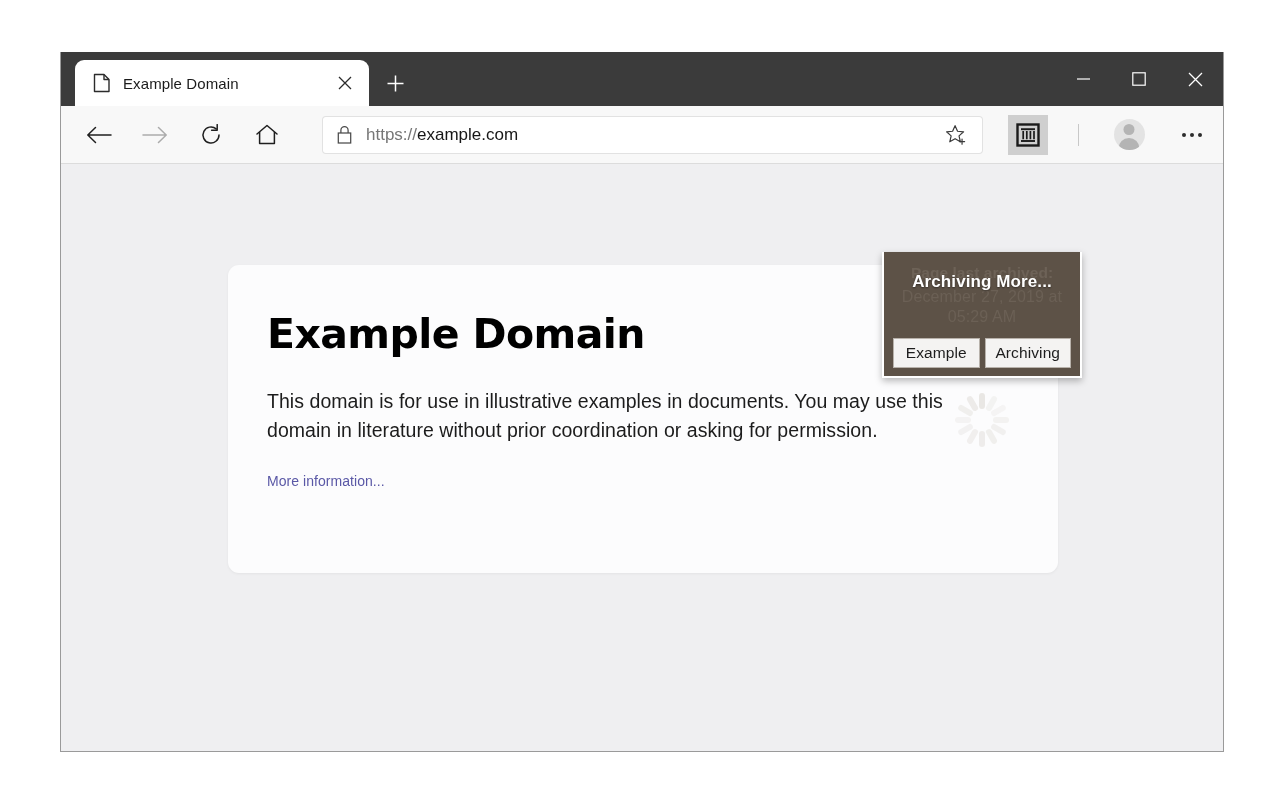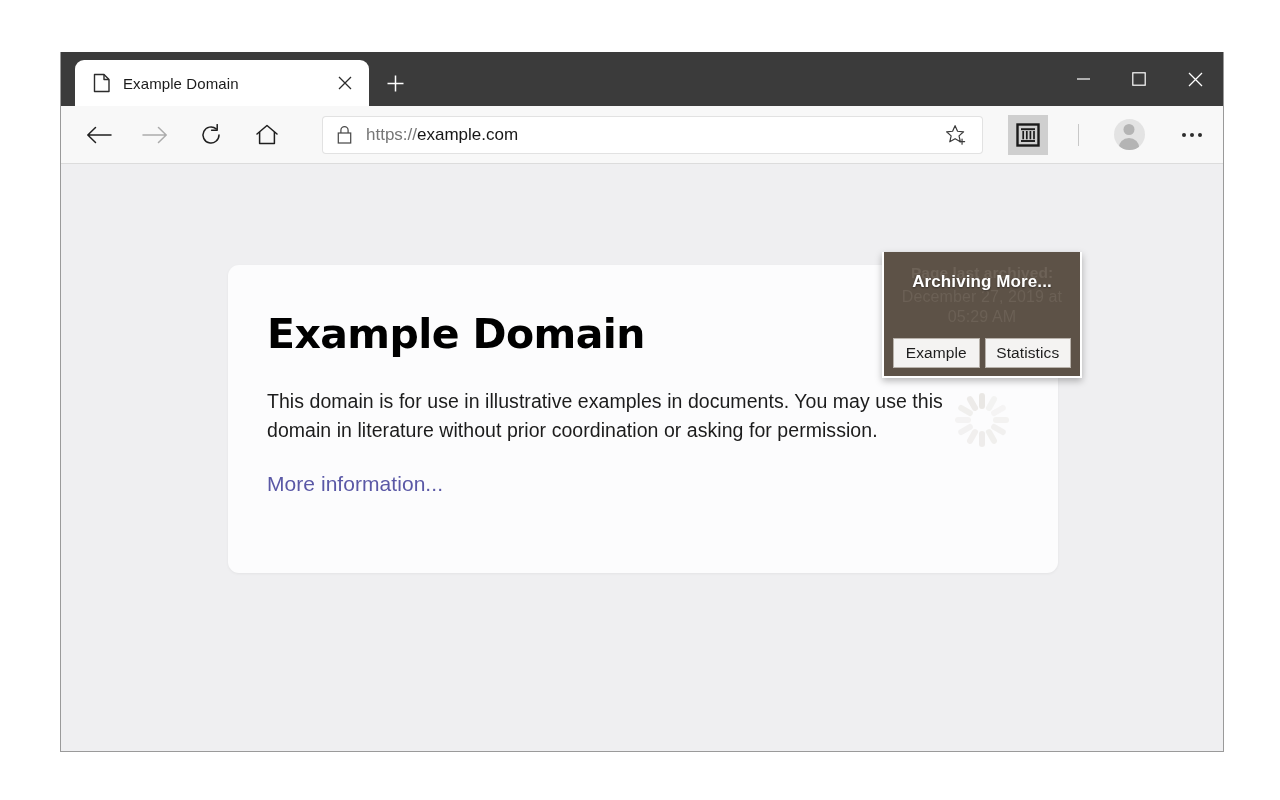--- a/index.html
+++ b/index.html
@@ -240,21 +240,21 @@
   .page-p {
     font-size: 19.5px;
     color: #1c1c1c;
     line-height: 1.48;
     max-width: 700px;
     margin-bottom: 27px;
     letter-spacing: .05px;
   }
 
   .page-link {
-    font-size: 21px;
+    font-size: 14px;
     color: #5a58a6;
     text-decoration: none;
     letter-spacing: .05px;
   }
 
   
   .wb-popup {
     position: absolute;
     left: 821px;
     top: 88px;
@@ -487,21 +487,21 @@
 
     <div class="wb-popup">
 
       <div class="wb-dim">
         <div class="wb-lastlabel">Page last archived:</div>
         <div class="wb-date">December 27, 2019 at 05:29 AM</div>
       </div>
 
       <div class="wb-actions">
         <button>Example</button>
-        <button>Statistics</button>
+        <button>Archiving</button>
       </div>
 
       <div class="wb-status">Archiving More...</div>
 
       <div class="wb-spinner">
         <i style="transform:rotate(0deg);opacity:.95"></i>
         <i style="transform:rotate(30deg);opacity:.42"></i>
         <i style="transform:rotate(60deg);opacity:.35"></i>
         <i style="transform:rotate(90deg);opacity:.45"></i>
         <i style="transform:rotate(120deg);opacity:.55"></i>

